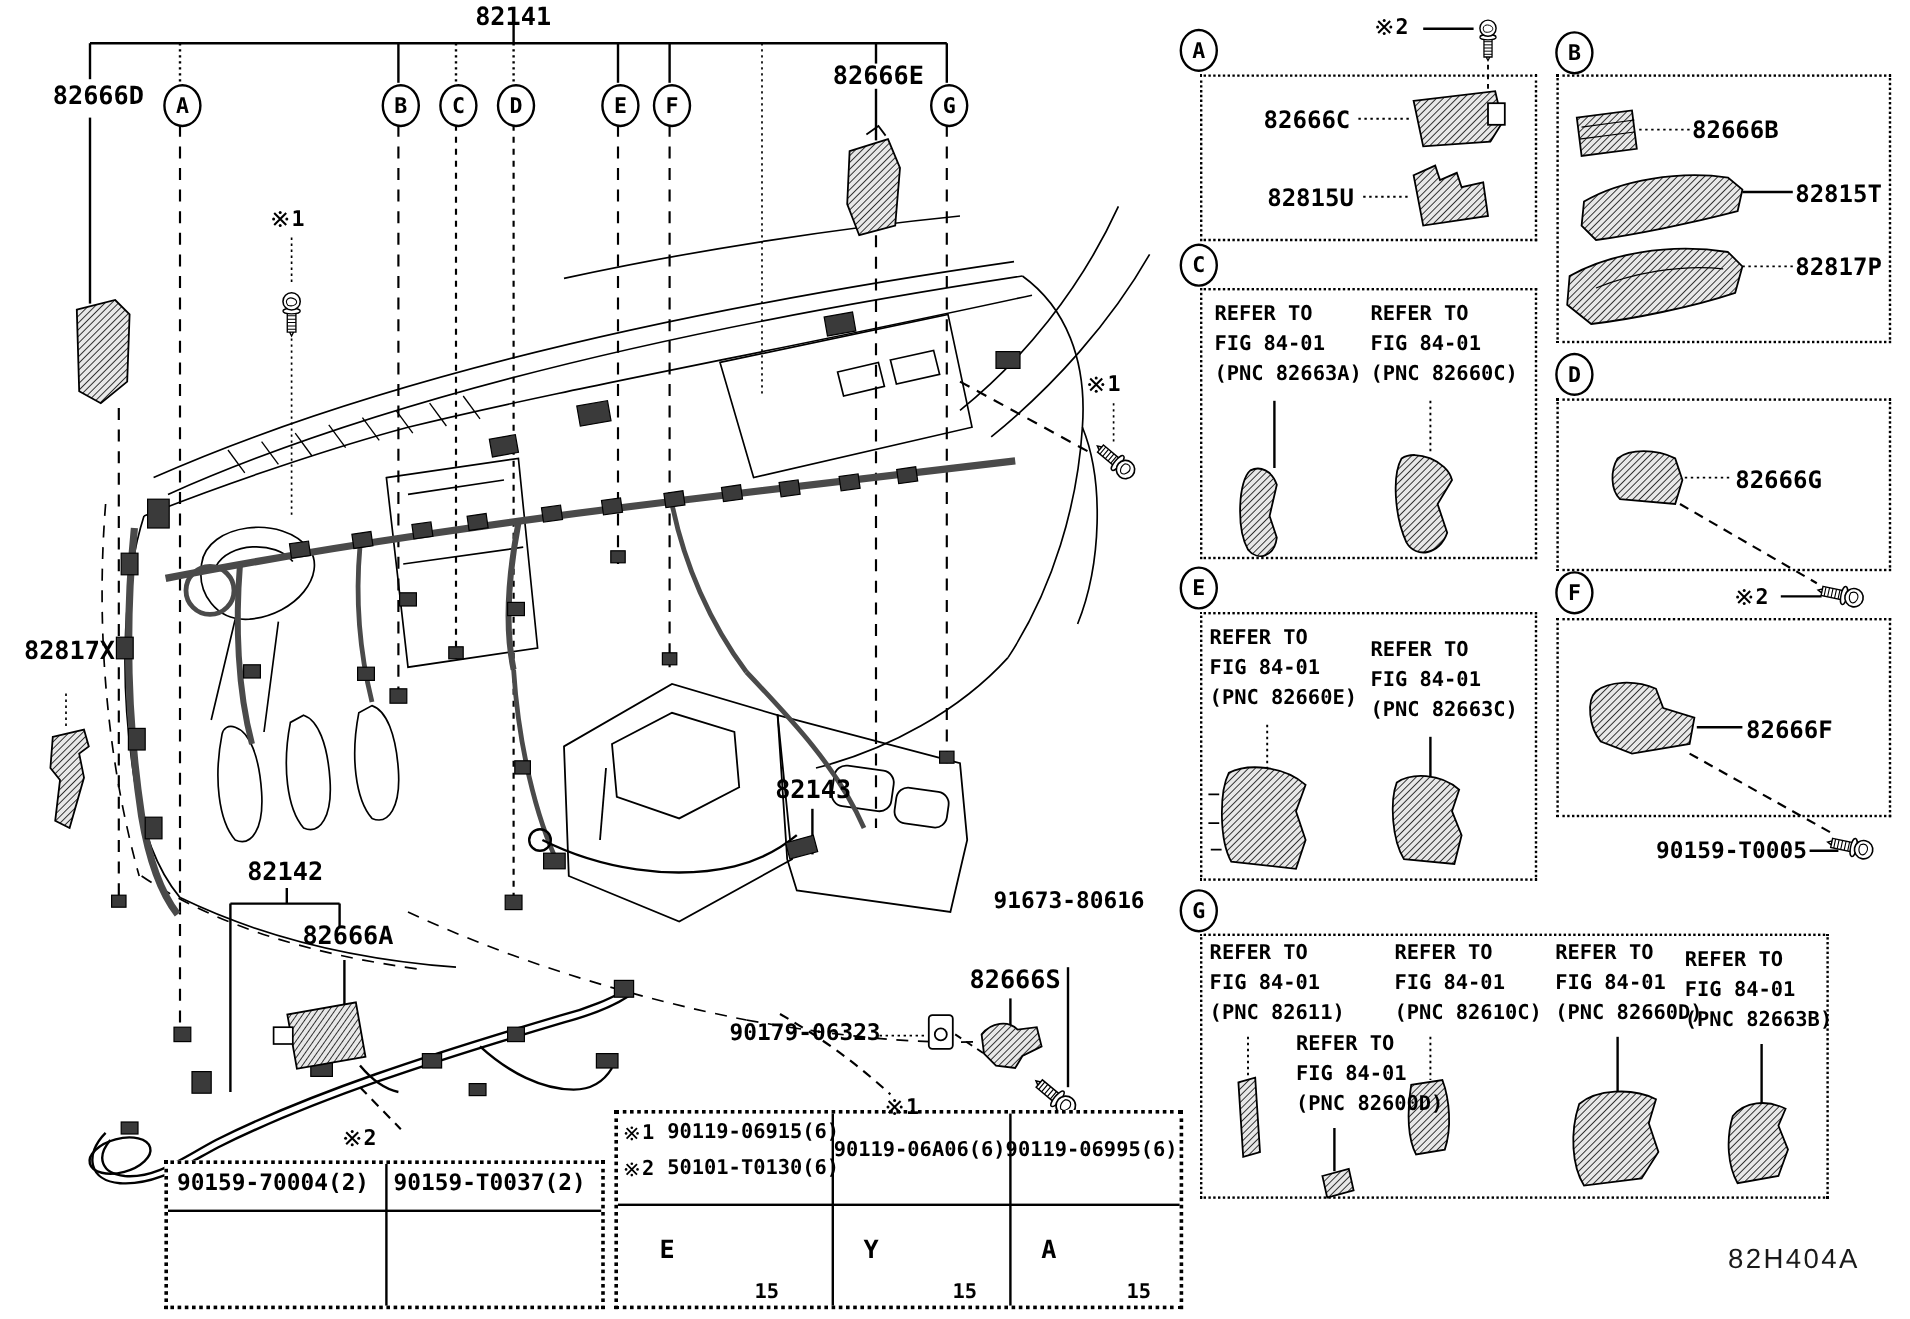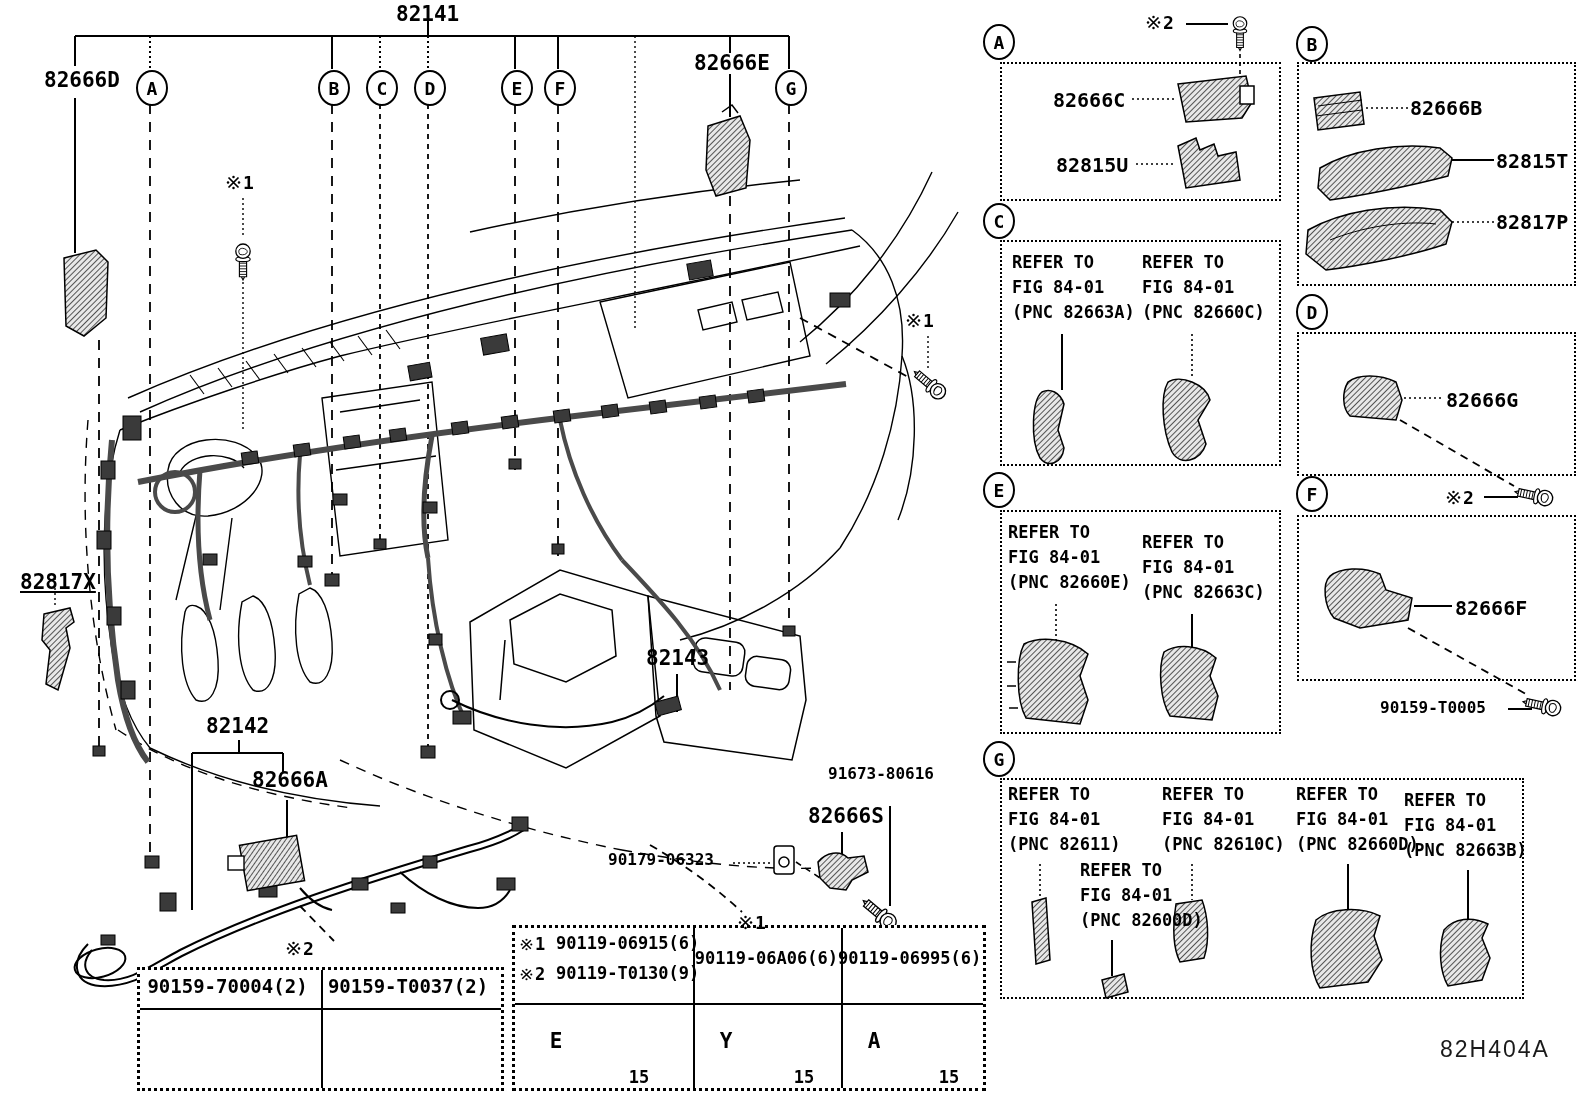--- a/index.html
+++ b/index.html
@@ -1,20 +1,20 @@
 <!DOCTYPE html>
 <html><head>
 <meta charset="utf-8">
 <style>
   html,body{margin:0;padding:0;background:#fff;}
   #canvas{position:relative;width:1592px;height:1099px;background:#fff;overflow:hidden;
           font-family:"DejaVu Sans Mono",monospace;color:#000;}
   #art{position:absolute;left:0;top:0;}
   .lbl{position:absolute;font-weight:bold;white-space:nowrap;z-index:5;}
-  .f21{font-size:21px;} .f20{font-size:20px;} .f19{font-size:16px;}
+  .f21{font-size:21px;} .f20{font-size:20px;} .f19{font-size:19px;}
   .ctr{text-align:left;}
   .callout{position:absolute;width:28px;height:32px;border:2px solid #000;border-radius:50%;
            background:#fff;display:flex;align-items:center;justify-content:center;
            font-size:18px;font-weight:bold;z-index:6;}
   .panel{position:absolute;border:2px dotted #000;z-index:2;}
   .refer{position:absolute;font-size:17px;line-height:25px;font-weight:bold;white-space:pre;z-index:5;}
   .kome{position:absolute;display:flex;align-items:center;gap:2px;font-weight:bold;font-size:18px;z-index:5;}
   .kome svg{width:15px;height:15px;}
   .kome-s svg{width:13px;height:13px;}
   .kome-s{font-size:17px;gap:2px;}
@@ -334,25 +334,25 @@
     <path d="M932,1030 V1058 M939,1030 V1058 M946,1030 V1058 M953,1030 V1058 M960,1030 V1058 M967,1030 V1058" stroke-width="1.1"></path>
     <path d="M926,1058 V1082 M972,1058 V1082" stroke-width="1"></path>
     <path d="M926,1072 H972" stroke-width="1.4"></path>
     <path d="M926,1072 l9,-4.5 v9 Z M972,1072 l-9,-4.5 v9 Z" fill="#000" stroke="none"></path>
   </g>
 </svg>
 
 <div class="lbl f21 ctr" style="left:396px;top:2px;width:66px;">82141</div>
 <div class="lbl f21" style="left:44px;top:68px;">82666D</div>
 <div class="lbl f21" style="left:694px;top:51px;">82666E</div>
-<div class="lbl f21" style="left:20px;top:570px;text-decoration:underline;">82817X</div>
+<div class="lbl f21" style="left:20px;top:530px;">82817X</div>
 <div class="lbl f21" style="left:206px;top:714px;">82142</div>
 <div class="lbl f21" style="left:252px;top:768px;">82666A</div>
 <div class="lbl f21" style="left:646px;top:646px;">82143</div>
-<div class="lbl f19" style="left:828px;top:764px;">91673-80616</div>
+<div class="lbl f19" style="left:828px;top:740px;">91673-80616</div>
 <div class="lbl f21" style="left:808px;top:804px;">82666S</div>
 <div class="lbl f19" style="left:608px;top:850px;">90179-06323</div>
 
 <div class="callout" style="left:136px;top:70px;">A</div>
 <div class="callout" style="left:318px;top:70px;">B</div>
 <div class="callout" style="left:366px;top:70px;">C</div>
 <div class="callout" style="left:414px;top:70px;">D</div>
 <div class="callout" style="left:501px;top:70px;">E</div>
 <div class="callout" style="left:544px;top:70px;">F</div>
 <div class="callout" style="left:775px;top:70px;">G</div>
@@ -482,21 +482,21 @@
 <span class="kome kome-s" style="left:520px;top:964px;">
   <svg viewBox="0 0 12 12">
         <path d="M2,2 L10,10 M10,2 L2,10" stroke="#000" stroke-width="1.4" fill="none"></path>
         <circle cx="6" cy="1.6" r="1"></circle>
         <circle cx="6" cy="10.4" r="1"></circle>
         <circle cx="1.6" cy="6" r="1"></circle>
         <circle cx="10.4" cy="6" r="1"></circle>
       </svg>
   <span>2</span>
     </span>
-<div class="thdr2" style="left:556px;top:963px;">90119-T0130(9)</div>
+<div class="thdr2" style="left:556px;top:963px;">50101-T0130(6)</div>
 <div class="thdr2 ctr" style="left:690px;top:948px;width:148px;text-align:right;">90119-06A06(6)</div>
 <div class="thdr2 ctr" style="left:838px;top:948px;width:142px;text-align:center;">90119-06995(6)</div>
 <div class="boltletter" style="left:544px;top:1029px;">E</div>
 <div class="boltletter" style="left:714px;top:1029px;">Y</div>
 <div class="boltletter" style="left:862px;top:1029px;">A</div>
 <div class="dim" style="left:619px;top:1067px;">15</div>
 <div class="dim" style="left:784px;top:1067px;">15</div>
 <div class="dim" style="left:929px;top:1067px;">15</div>
 
 <div class="footer" style="left:1440px;top:1036px;">82H404A</div>

